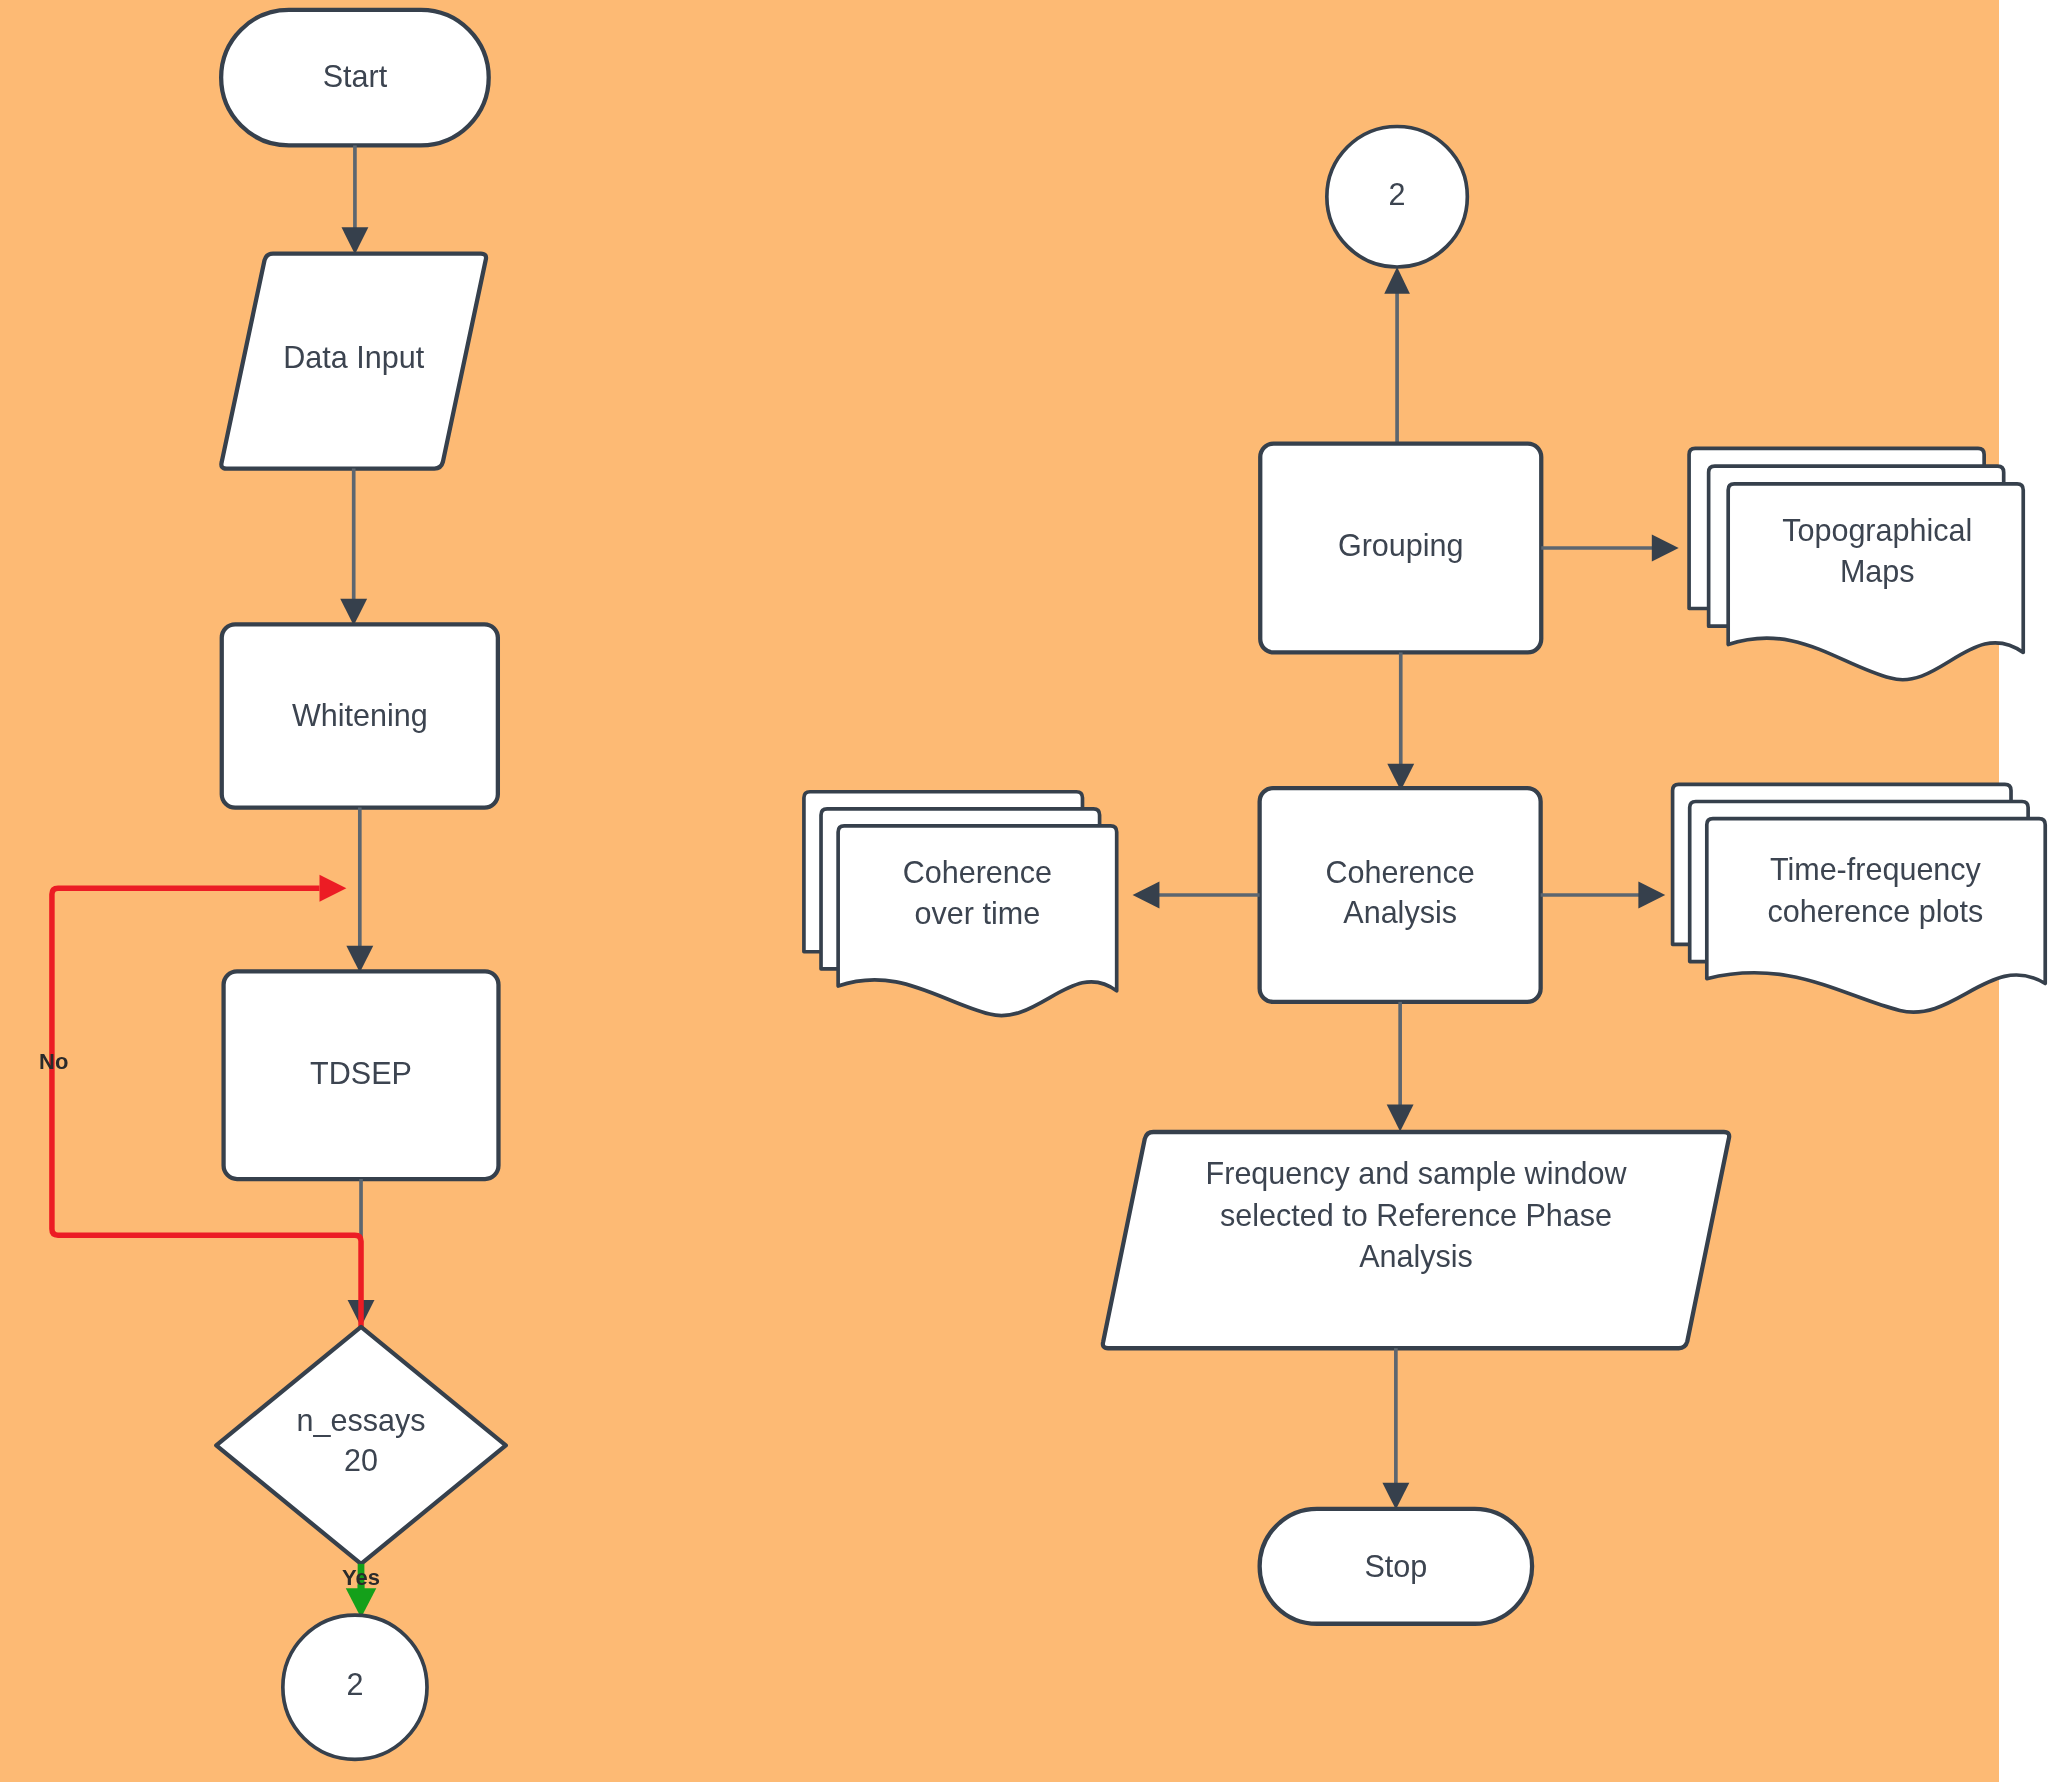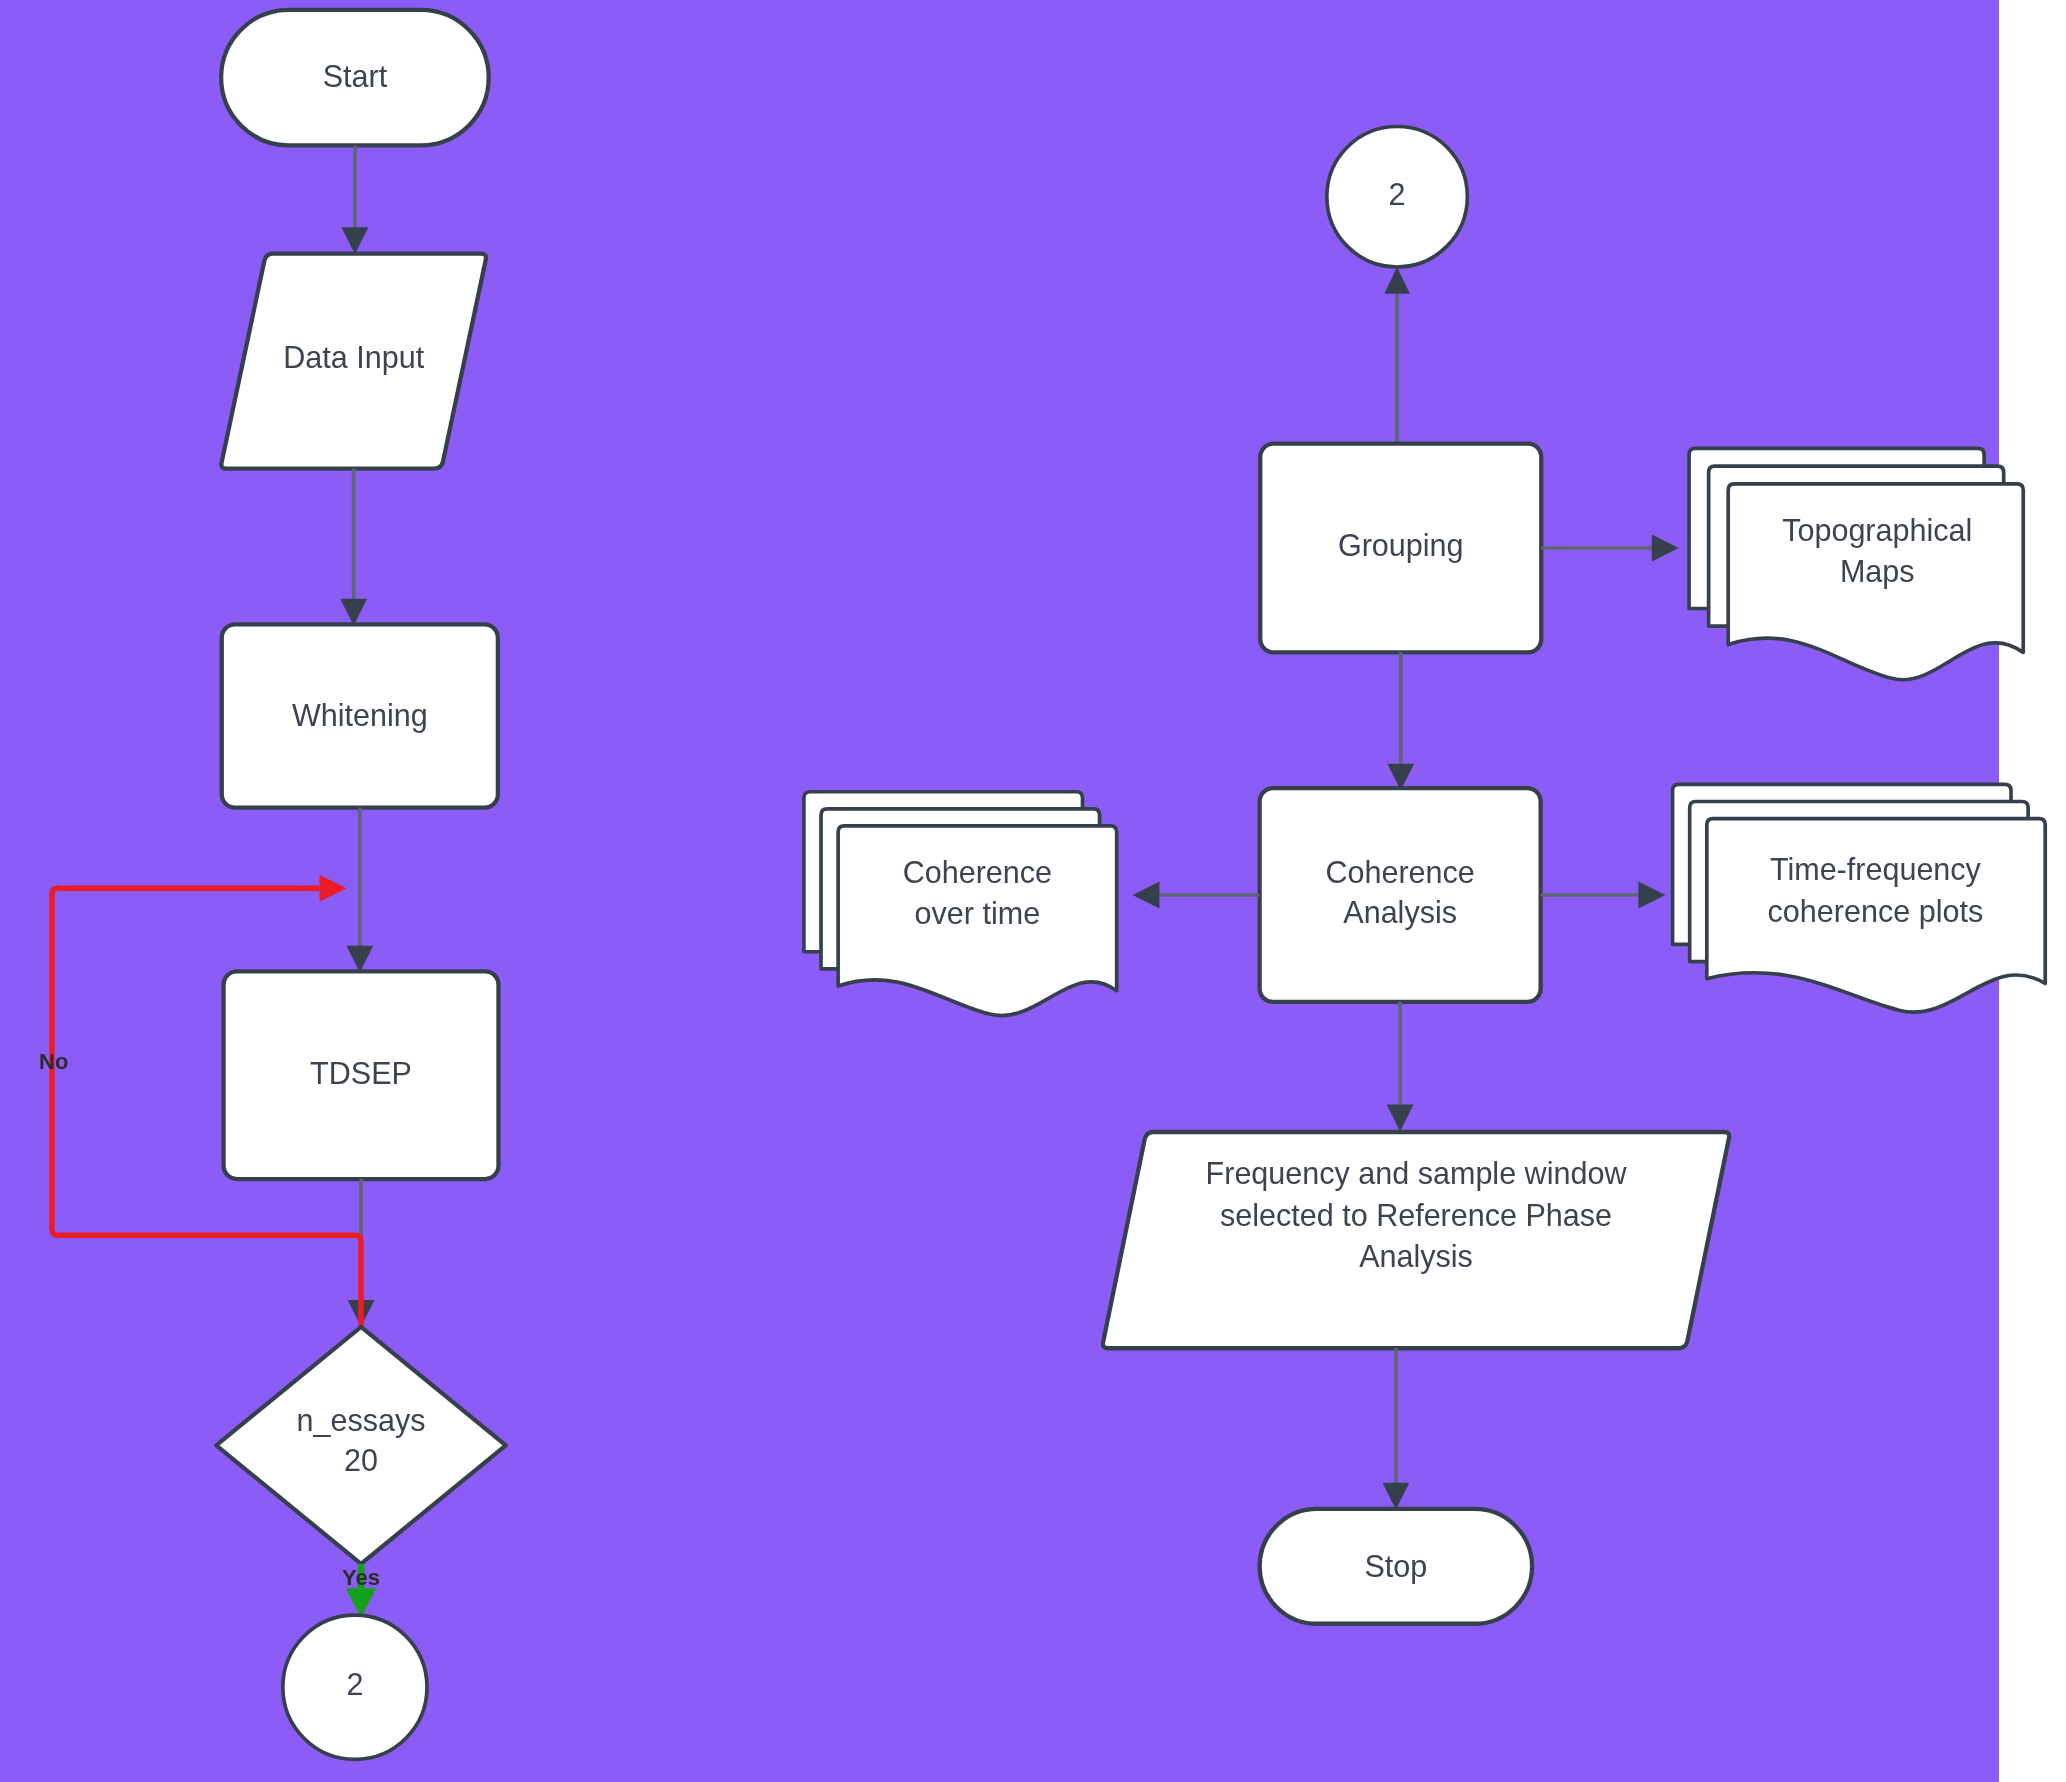--- a/index.html
+++ b/index.html
@@ -10,21 +10,21 @@
   body {
     width: 2066px;
     height: 1782px;
     font-family: "Liberation Sans", sans-serif;
     overflow: hidden;
   }
   #flowchart-root {
     position: relative;
     width: 1999px;
     height: 1782px;
-    background: #8b5cf6;
+    background: #fdba74;
   }
   svg.canvas {
     position: absolute;
     top: 0;
     left: 0;
     width: 2066px;
     height: 1782px;
   }
   .shape-outline {
     fill: #ffffff;

